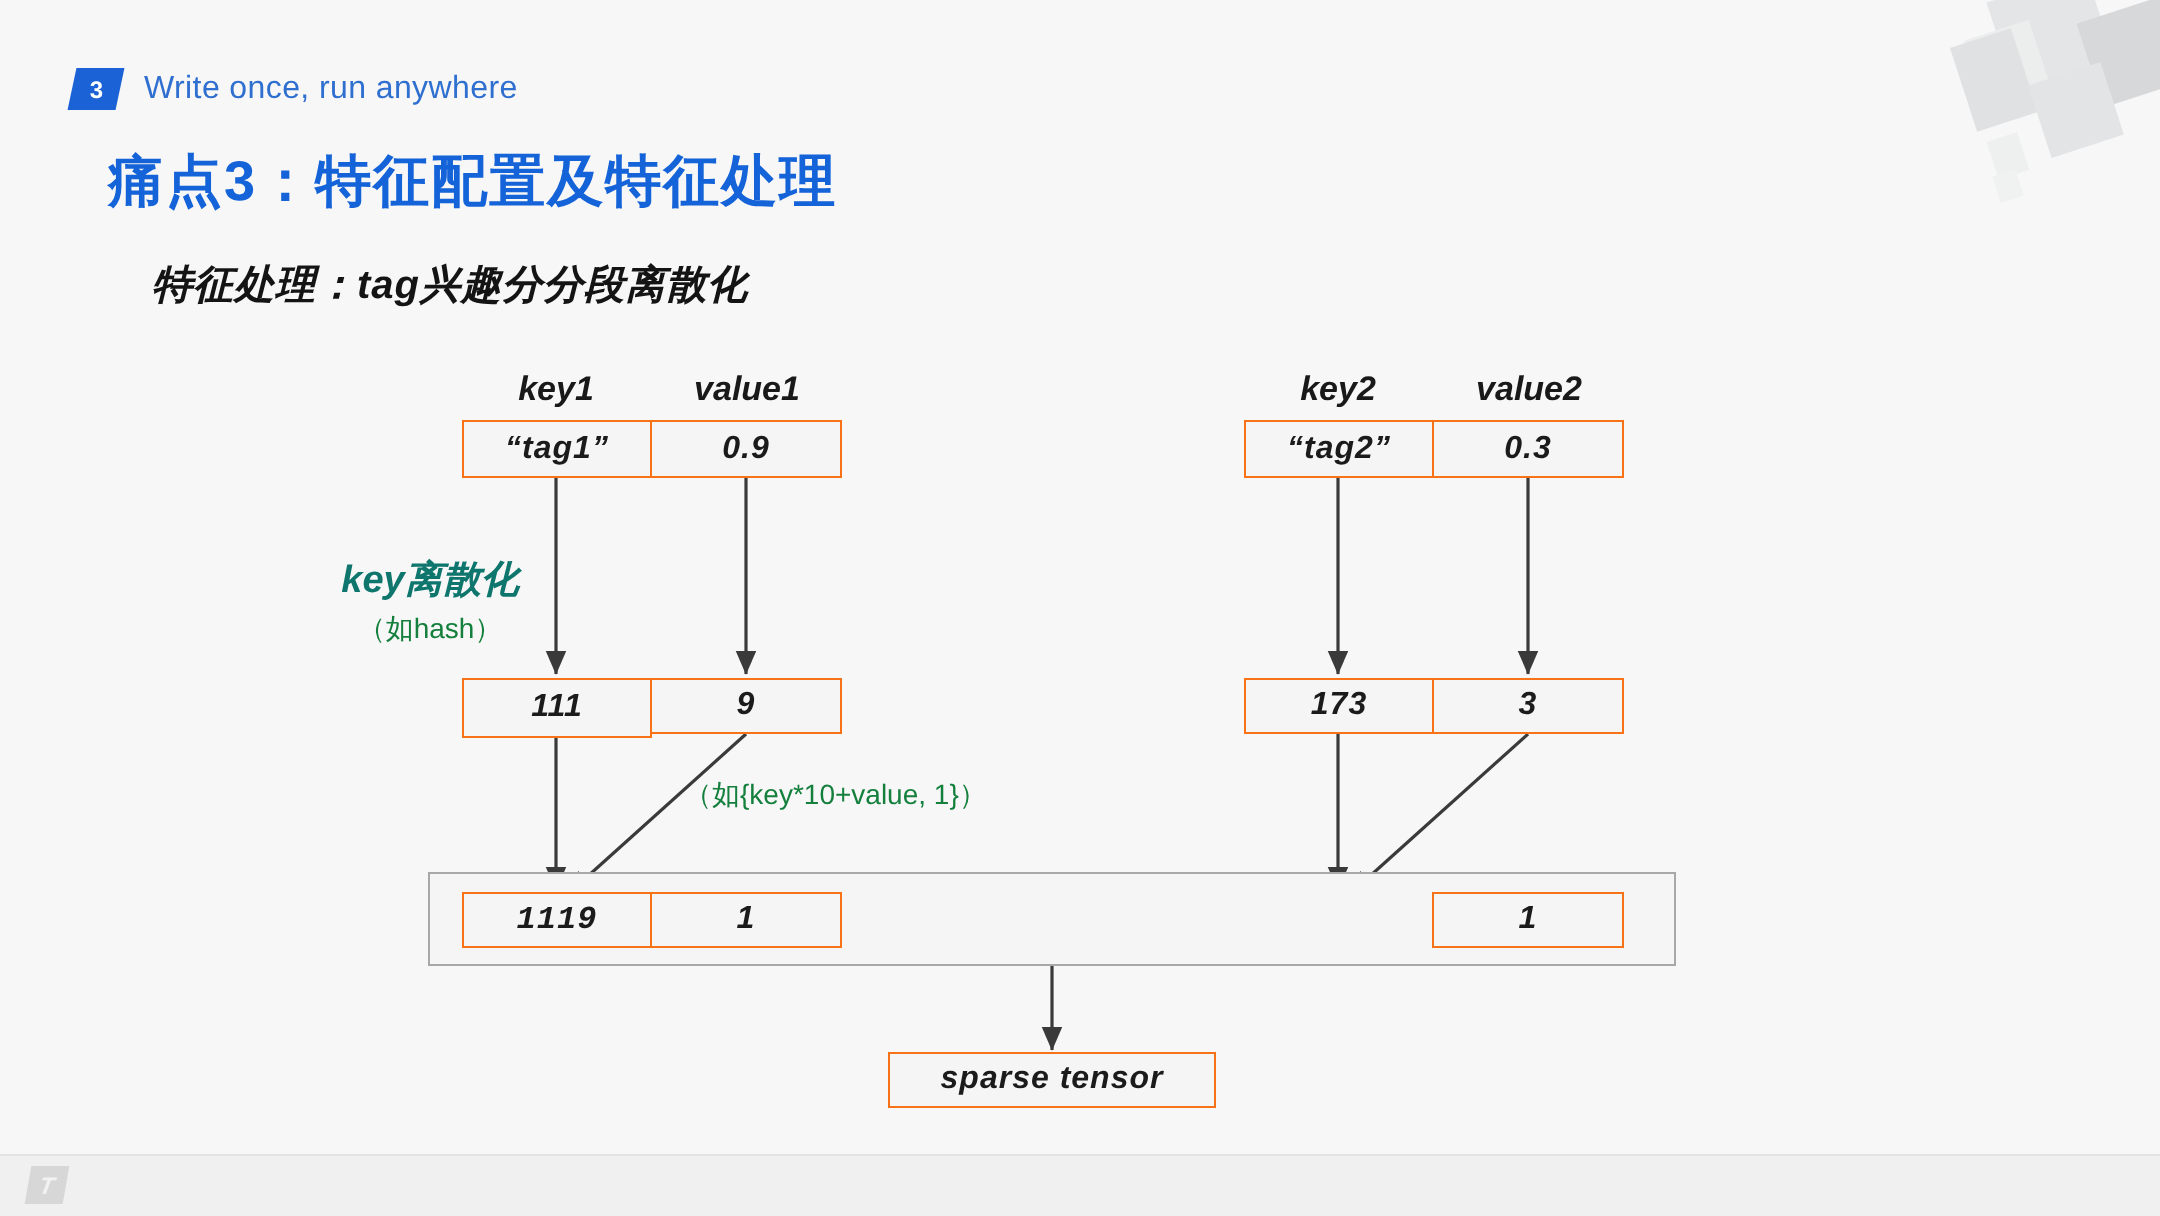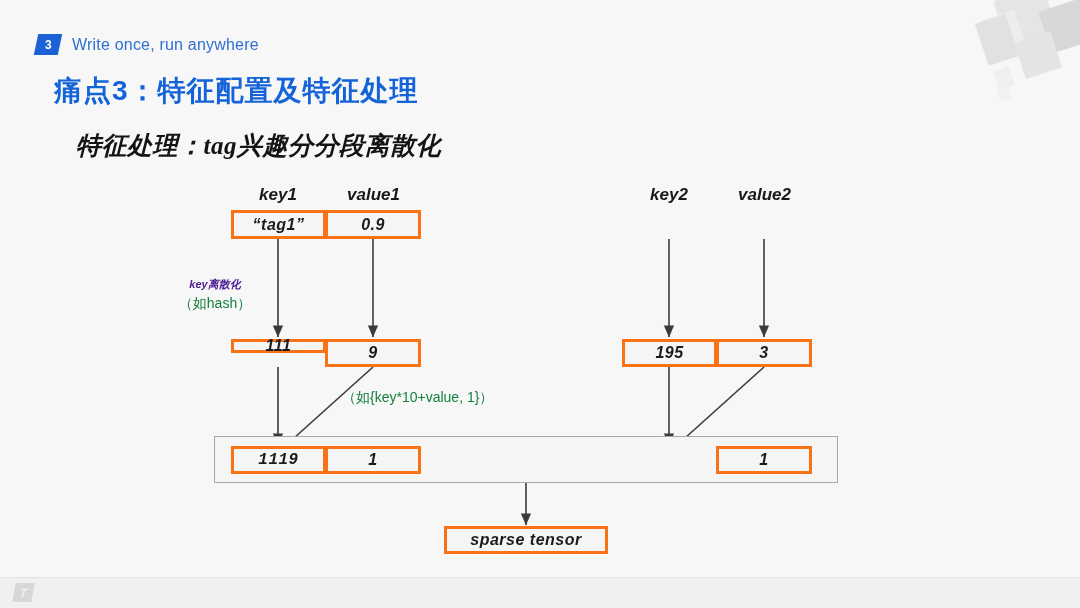--- a/index.html
+++ b/index.html
@@ -61,41 +61,40 @@
     font-size: 28px;
     font-weight: bold;
     letter-spacing: 1px;
   }
 
   #slide-subtitle {
     position: absolute;
     left: 76px;
     top: 129px;
     color: #141414;
-    font-size: 25px;
+    font-size: 20px;
     font-weight: bold;
     font-style: italic;
     letter-spacing: .5px;
-    font-family: Liberation Serif, serif;
   }
 
   
   .col-label {
     position: absolute;
     font-size: 17px;
     font-weight: bold;
     font-style: italic;
     color: #191919;
     text-align: center;
     white-space: nowrap;
   }
   .cell {
     position: absolute;
     box-sizing: border-box;
-    border: 3px solid #f97316;
+    border: 1px solid #f97316;
     background: #f5f5f5;
     display: flex;
     align-items: center;
     justify-content: center;
     font-size: 16px;
     font-weight: bold;
     font-style: italic;
     color: #1b1b1b;
     letter-spacing: .5px;
     text-align: right;
@@ -106,24 +105,24 @@
     border: 1px solid #a8a8a8;
     background: #f5f5f5;
   }
   .note {
     position: absolute;
     text-align: center;
     white-space: nowrap;
   }
   .note .note-main {
     display: block;
-    font-size: 11px;
-    font-weight: bold;
-    font-style: italic;
-    color: #4c1d95;
+    font-size: 19px;
+    font-weight: bold;
+    font-style: italic;
+    color: #0f766e;
   }
   .note .note-sub {
     display: block;
     font-size: 14px;
     color: #15803d;
     margin-top: 3px;
   }
 
   svg#wires {
     position: absolute;
@@ -207,29 +206,31 @@
     <line x1="526" y1="483" x2="526" y2="525" stroke="#3a3a3a" stroke-width="1.6" marker-end="url(#arrowhead)"></line>
   </svg>
 
   <div class="col-label" style="left:231px; top:185px; width:94px;">key1</div>
   <div class="col-label" style="left:326px; top:185px; width:95px;">value1</div>
   <div class="col-label" style="left:622px; top:185px; width:94px;">key2</div>
   <div class="col-label" style="left:717px; top:185px; width:95px;">value2</div>
 
   <div class="cell" style="left:231px; top:210px; width:95px; height:29px;">“tag1”</div>
   <div class="cell" style="left:325px; top:210px; width:96px; height:29px;">0.9</div>
+  <div class="cell" style="left:622px; top:210px; width:95px; height:29px;">“tag2”</div>
+  <div class="cell" style="left:716px; top:210px; width:96px; height:29px;">0.3</div>
 
   <div class="note" style="left:160px; top:277px; width:110px;">
     <span class="note-main">key离散化</span>
     <span class="note-sub">（如hash）</span>
   </div>
 
-  <div class="cell" style="left:231px; top:339px; width:95px; height:14px;">111</div>
+  <div class="cell" style="left:231px; top:339px; width:95px; height:30px;">111</div>
   <div class="cell" style="left:325px; top:339px; width:96px; height:28px;">9</div>
-  <div class="cell" style="left:622px; top:339px; width:95px; height:28px;">195</div>
+  <div class="cell" style="left:622px; top:339px; width:95px; height:28px;">173</div>
   <div class="cell" style="left:716px; top:339px; width:96px; height:28px;">3</div>
 
   <div class="note" style="left:320px; top:386px; width:370px; text-align:left;">
     <span class="note-sub" style="text-align:left; margin-left:22px;">（如{key*10+value, 1}）</span>
   </div>
 
   <div class="group-box" style="left:214px; top:436px; width:624px; height:47px;"></div>
 
   <div class="cell" style="left:231px; top:446px; width:95px; height:28px;font-family:Liberation Mono, monospace;">1119</div>
   <div class="cell" style="left:325px; top:446px; width:96px; height:28px;">1</div>

